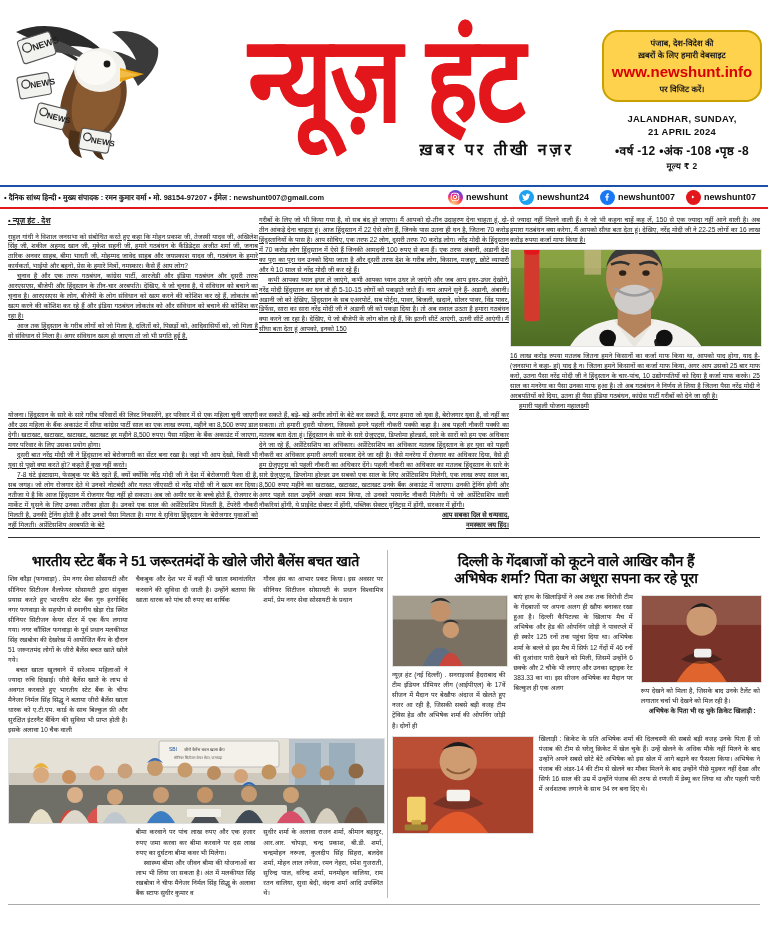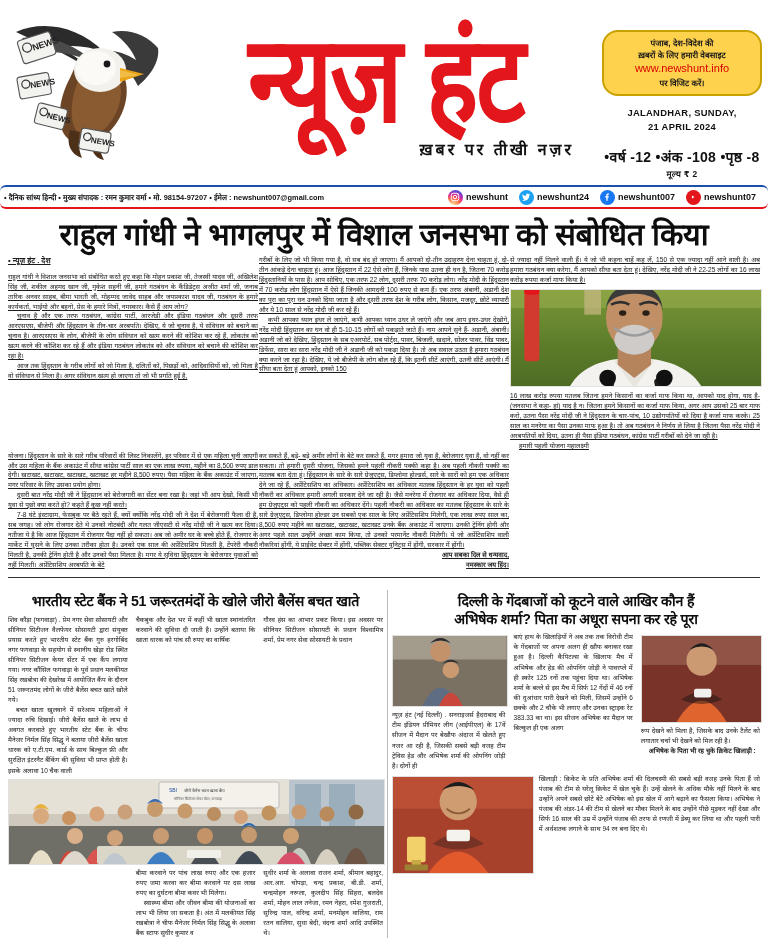--- a/index.html
+++ b/index.html
@@ -73,42 +73,41 @@
   .web-box {
     border: 2px solid #c8a100;
     background: #ffd24d;
     border-radius: 16px;
     padding: 5px 4px 5px;
     font-size: 8.3px;
     line-height: 1.45;
     font-weight: 700;
     color: #1a1a1a;
   }
-  .web-url { color: #d80000; font-size: 11px; font-weight: 400; }
+  .web-url { color: #d80000; font-size: 15px; font-weight: 700; }
   .place-date {
     margin-top: 10px;
     font-size: 9.4px; font-weight: 700; letter-spacing: .3px;
     line-height: 1.45; color:#111;
   }
-  .issue-line { font-size: 14px; font-weight: 700; margin-top: 14px; }
+  .issue-line { font-size: 12px; font-weight: 700; margin-top: 4px; }
   .price-line { font-size: 8.4px; font-weight: 700; }
 
   
   .contact-strip {
     border-top: 2px solid #1b51a8;
     border-bottom: 2px solid #e2161b;
     height: 20px;
     display: flex;
     align-items: center;
     font-size: 7.4px;
     font-weight: 600;
     color: #111;
     padding: 0 4px;
     gap: 0;
-    border-radius: 6px;
   }
   .contact-text { white-space: nowrap; }
   .contact-text b { font-weight: 800; }
   .socials { margin-left: auto; display: flex; align-items: center; gap: 3px; }
   .soc { display: flex; align-items: center; gap: 3px; margin-right: 8px; }
   .soc-label { font-size: 9px; font-weight: 700; color:#111; }
   .soc-ic { width: 15px; height: 15px; border-radius: 50%; display:flex; align-items:center; justify-content:center; color:#fff; font-size:9px; font-weight:700; }
   .ic-insta { background: radial-gradient(circle at 30% 107%, #fdf497 0%, #fd5949 45%, #d6249f 60%, #285AEB 90%); }
   .ic-tw { background: #1da1f2; }
   .ic-fb { background: #1877f2; }
@@ -313,21 +312,20 @@
           <svg width="10" height="10" viewBox="0 0 24 24" fill="#fff">
               <path d="M9.5 8.5v7l6-3.5z"></path>
             </svg>
         </span>
         <span class="soc-label">newshunt07</span>
       </span>
     </span>
   </div>
 
   <div class="lead">
-    <div class="lead-head">राहुल गांधी ने भागलपुर में विशाल जनसभा को संबोधित किया</div>
 
     <div class="cols5">
 
       <div class="col">
         <div class="byline">• न्यूज़ हंट . देश</div>
         <p class="noind">राहुल गांधी ने विशाल जनसभा को संबोधित करते हुए कहा कि मोहन प्रकाश जी, तेजस्वी यादव जी, अखिलेश सिंह जी, शकील अहमद खान जी, मुकेश सहनी जी, हमारे गठबंधन के कैंडिडेट्स अजीत शर्मा जी, जनाब तारिक अनवर साहब, बीमा भारती जी, मोहम्मद जावेद साहब और जयप्रकाश यादव जी, गठबंधन के हमारे कार्यकर्ता, भाईयो और बहनो, प्रेस के हमारे मित्रों, नमस्कार। कैसे हैं आप लोग?</p>
         <p>चुनाव है और एक तरफ गठबंधन, कांग्रेस पार्टी, आरजेडी और इंडिया गठबंधन और दूसरी तरफ आरएसएस, बीजेपी और हिंदुस्तान के तीन-चार अरबपति। देखिए, ये जो चुनाव है, ये संविधान को बचाने का चुनाव है। आरएसएस के लोग, बीजेपी के लोग संविधान को खत्म करने की कोशिश कर रहे हैं, लोकतंत्र को खत्म करने की कोशिश कर रहे हैं और इंडिया गठबंधन लोकतंत्र को और संविधान को बचाने की कोशिश कर रहा है।</p>
         <p>आज तक हिंदुस्तान के गरीब लोगों को जो मिला है, दलितों को, पिछड़ों को, आदिवासियों को, जो मिला है वो संविधान से मिला है। अगर संविधान खत्म हो जाएगा तो जो भी प्रगति हुई है,</p>
       </div>
 

